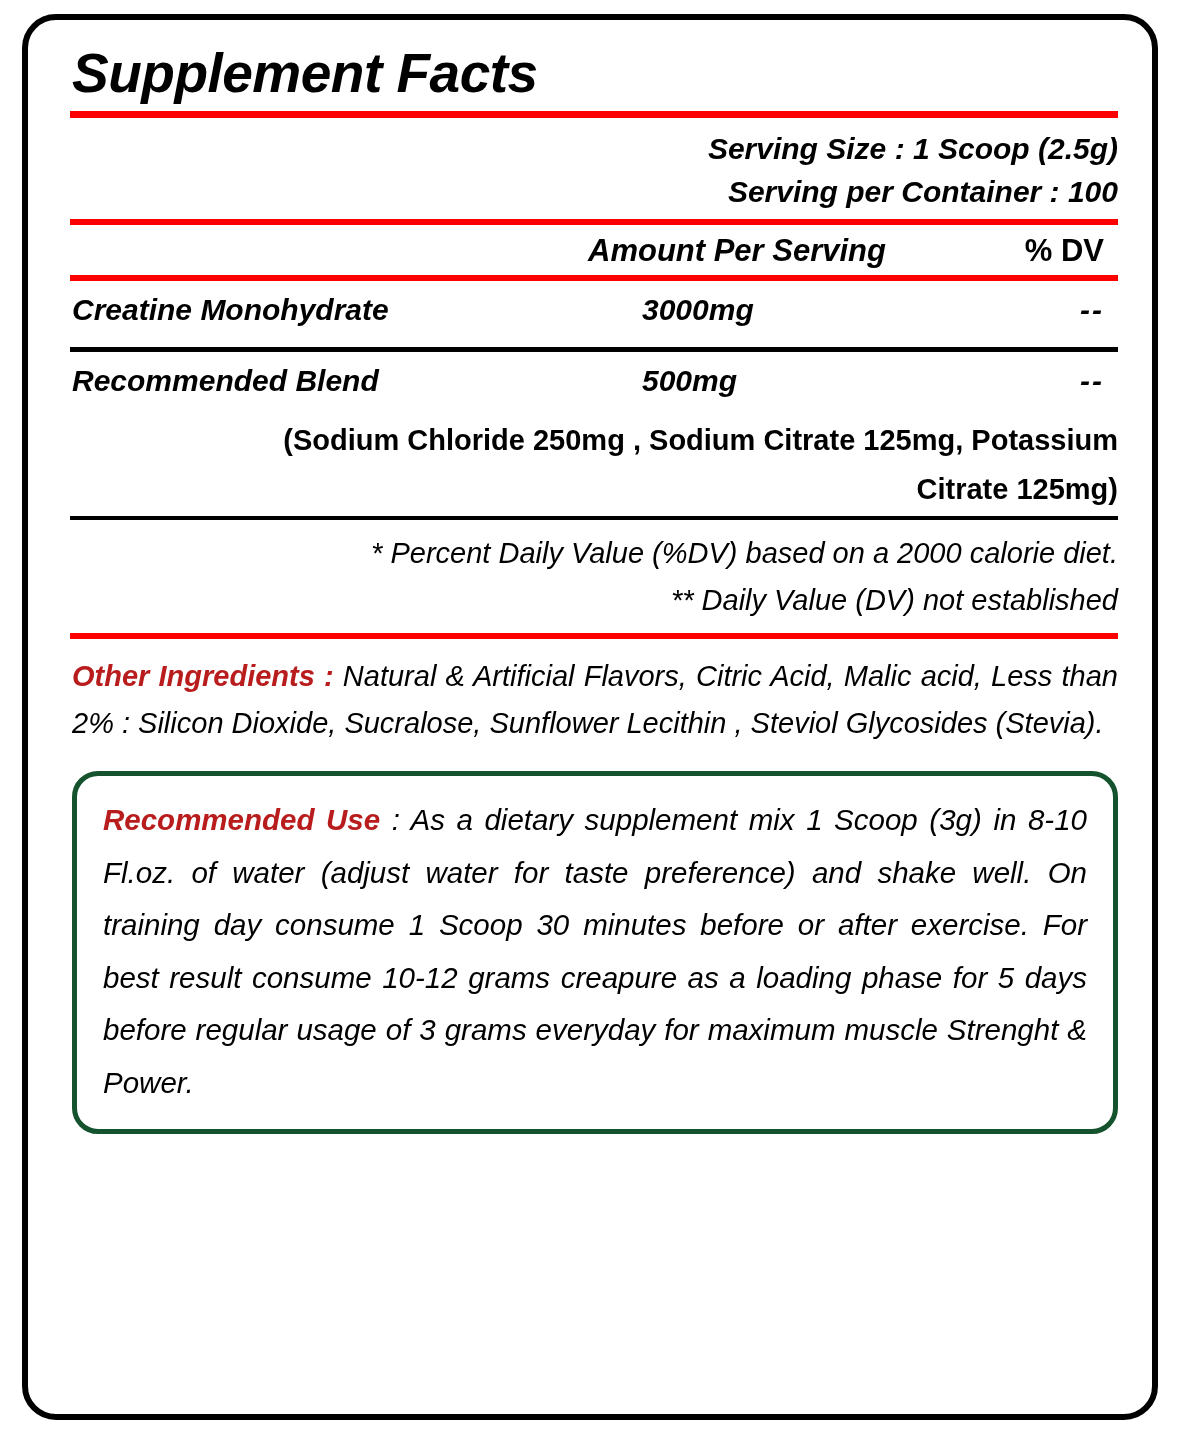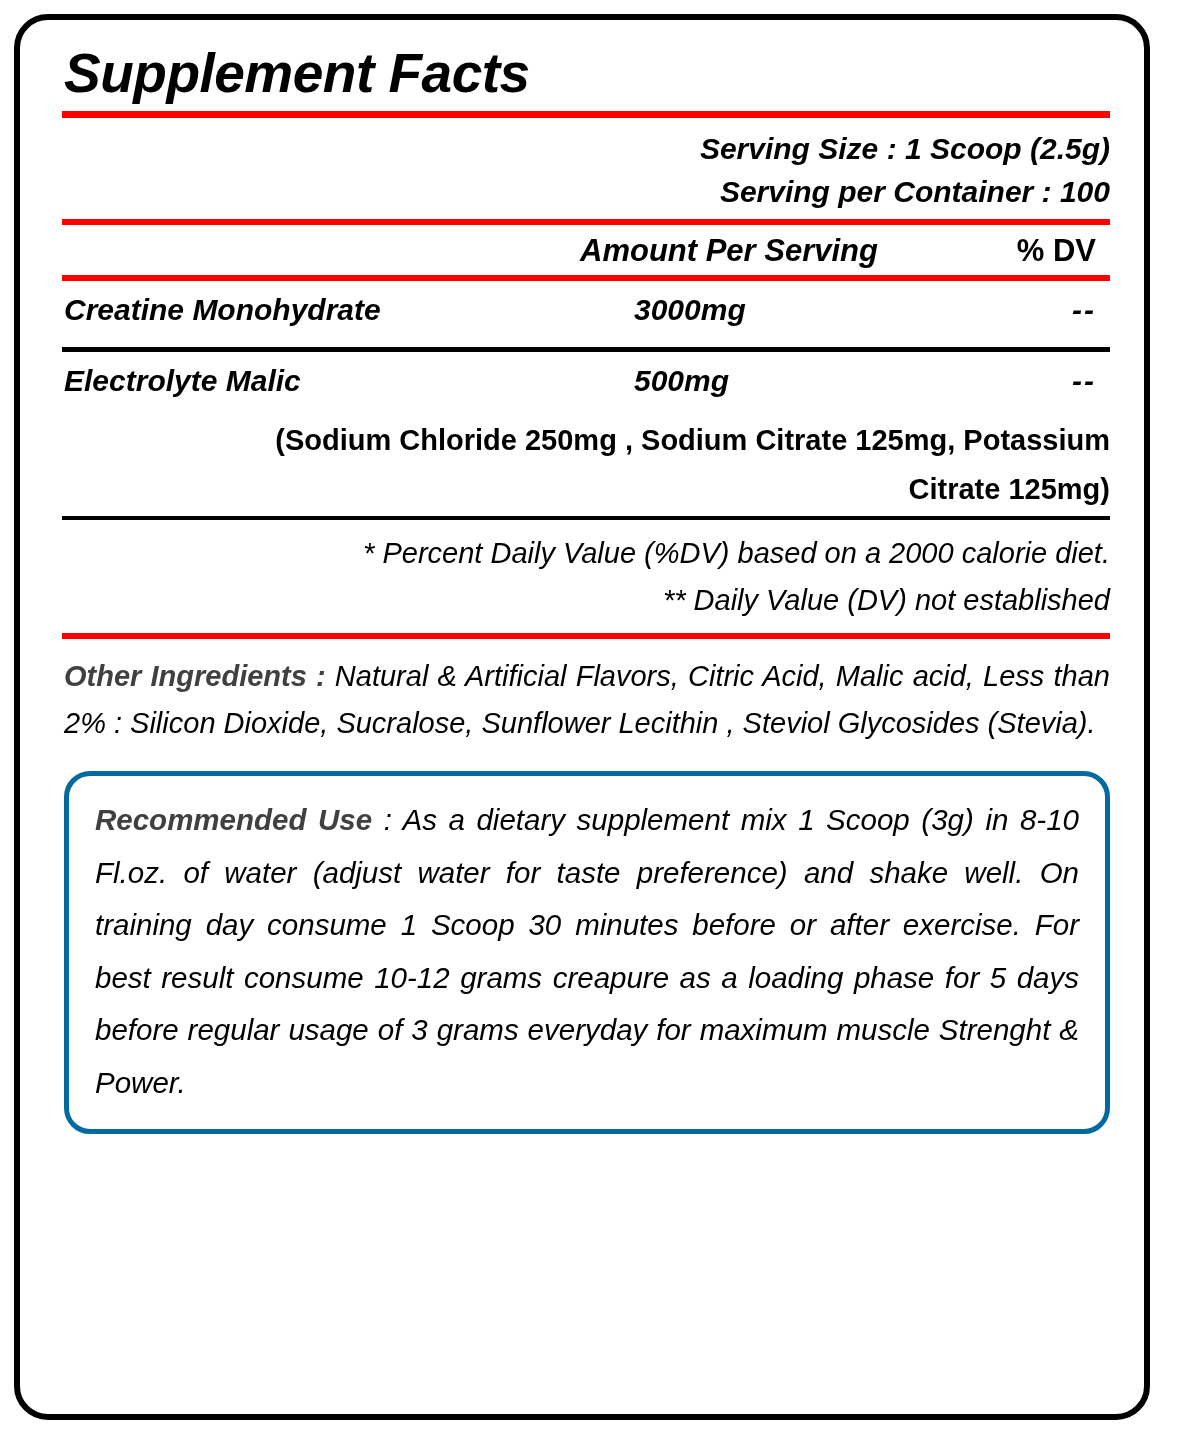--- a/index.html
+++ b/index.html
@@ -10,21 +10,21 @@
   body {
     width: 1188px;
     height: 1442px;
     font-family: "Liberation Sans", sans-serif;
     color: #000000;
     overflow: hidden;
   }
 
   .panel {
     position: absolute;
-    left: 14px;
+    left: 22px;
     top: 14px;
     width: 1136px;
     height: 1406px;
     box-sizing: border-box;
     border: 6px solid #000000;
     border-radius: 34px;
     background: #ffffff;
   }
 
   .inner {
@@ -142,28 +142,28 @@
   }
 
   .other-block {
     padding: 14px 0 8px 2px;
     font-size: 29px;
     font-style: italic;
     line-height: 1.62;
     text-align: justify;
   }
   .label-red {
-    color: #404040;
+    color: #b91c1c;
     font-weight: bold;
     font-style: italic;
   }
 
   .rec-box {
     margin: 16px 0 0 2px;
-    border: 5px solid #0369a1;
+    border: 5px solid #14532d;
     border-radius: 26px;
     padding: 18px 26px 20px 26px;
     font-size: 29.5px;
     font-style: italic;
     line-height: 1.78;
     text-align: justify;
   }
 </style>
 </head>
 <body>
@@ -192,21 +192,21 @@
 
     <div class="row">
       <div class="row-name">Creatine Monohydrate</div>
       <div class="row-amount">3000mg</div>
       <div class="row-dv">--</div>
     </div>
 
     <div class="rule-black"></div>
 
     <div class="row">
-      <div class="row-name">Electrolyte Malic</div>
+      <div class="row-name">Recommended Blend</div>
       <div class="row-amount">500mg</div>
       <div class="row-dv">--</div>
     </div>
 
     <div class="sub-line">(Sodium Chloride 250mg , Sodium Citrate 125mg, Potassium</div>
     <div class="sub-line">Citrate 125mg)</div>
 
     <div class="rule-black-thin"></div>
 
     <div class="footnotes">

